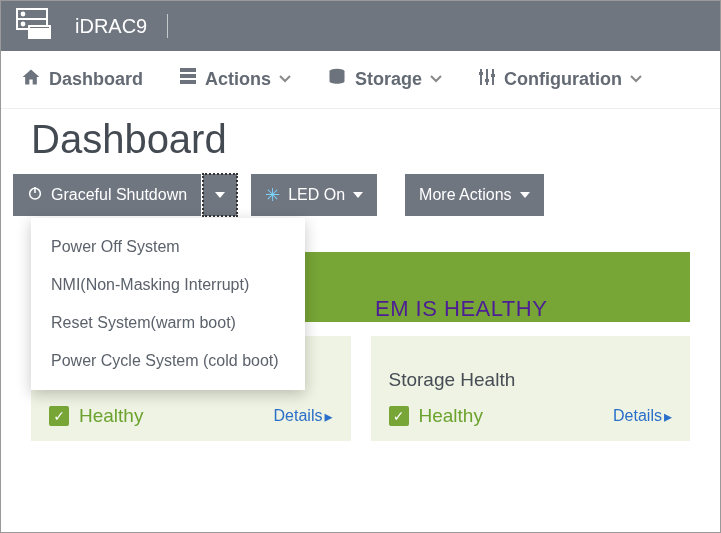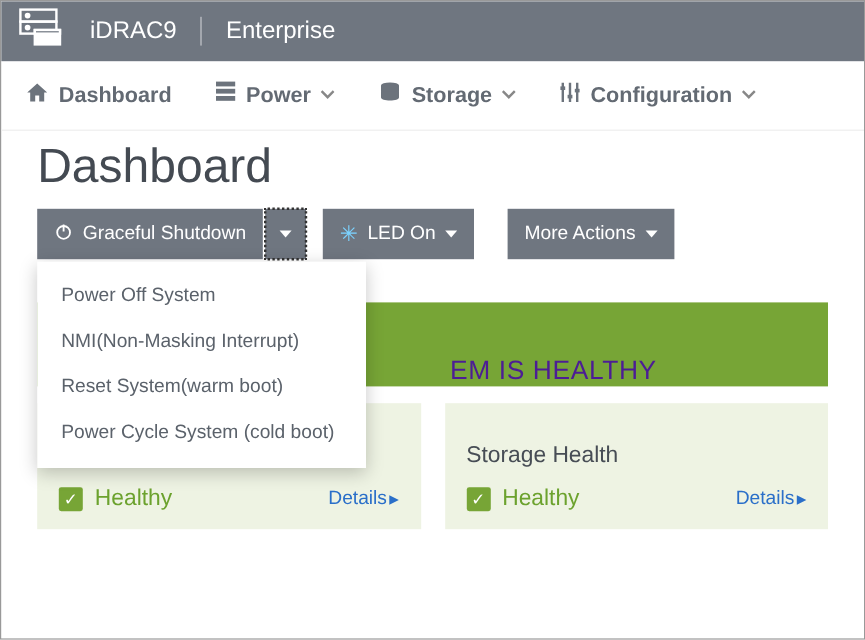--- a/index.html
+++ b/index.html
@@ -56,21 +56,21 @@
     font-size: 40px;
     font-weight: 300;
     color: #444a52;
     padding: 8px 30px 12px;
   }
 
   
   .actions {
     display: flex;
     gap: 14px;
-    padding: 0 30px 16px;
+    padding: 0 12px 16px;
     position: relative;
   }
   .btn {
     background: #6f7680;
     color: #fff;
     font-size: 16px;
     height: 42px;
     display: flex;
     align-items: center;
     padding: 0 14px;
@@ -193,21 +193,20 @@
           <rect x="2" y="12" width="30" height="10"></rect>
           <circle cx="8" cy="7" r="1.4" fill="#fff"></circle>
           <circle cx="8" cy="17" r="1.4" fill="#fff"></circle>
           <rect x="13" y="18" width="23" height="14" fill="#fff" stroke="none"></rect>
           <rect x="14" y="19" width="21" height="3" fill="#6f7680"></rect>
         </g>
       </svg>
   </span>
   <span>iDRAC9</span>
   <span class="brand-divider"></span>
-  <span style="font-weight:300">Enterprise</span>
 </div>
 
 <div class="tabbar">
   <div class="tabitem">
     <span>
       <svg class="icon" width="20" height="20" viewBox="0 0 24 24">
           <path d="M12 3l10 9h-3v9h-5v-6h-4v6H5v-9H2z"></path>
         </svg>
     </span>
     <span>Dashboard</span>
@@ -215,21 +214,21 @@
   <div class="tabitem">
     <span>
       <svg class="icon" width="18" height="20" viewBox="0 0 18 20">
           <g fill="#6c737c">
             <rect x="1" y="1" width="16" height="4"></rect>
             <rect x="1" y="7" width="16" height="4"></rect>
             <rect x="1" y="13" width="16" height="4"></rect>
           </g>
         </svg>
     </span>
-    <span>Power</span>
+    <span>Actions</span>
     <span class="chev">
       <svg width="12" height="12" viewBox="0 0 12 12">
           <path d="M1 3l5 5 5-5" fill="none" stroke="#888" stroke-width="2"></path>
         </svg>
     </span>
   </div>
   <div class="tabitem">
     <span>
       <svg class="icon" width="20" height="20" viewBox="0 0 24 24">
           <ellipse cx="12" cy="5" rx="9" ry="3"></ellipse>

